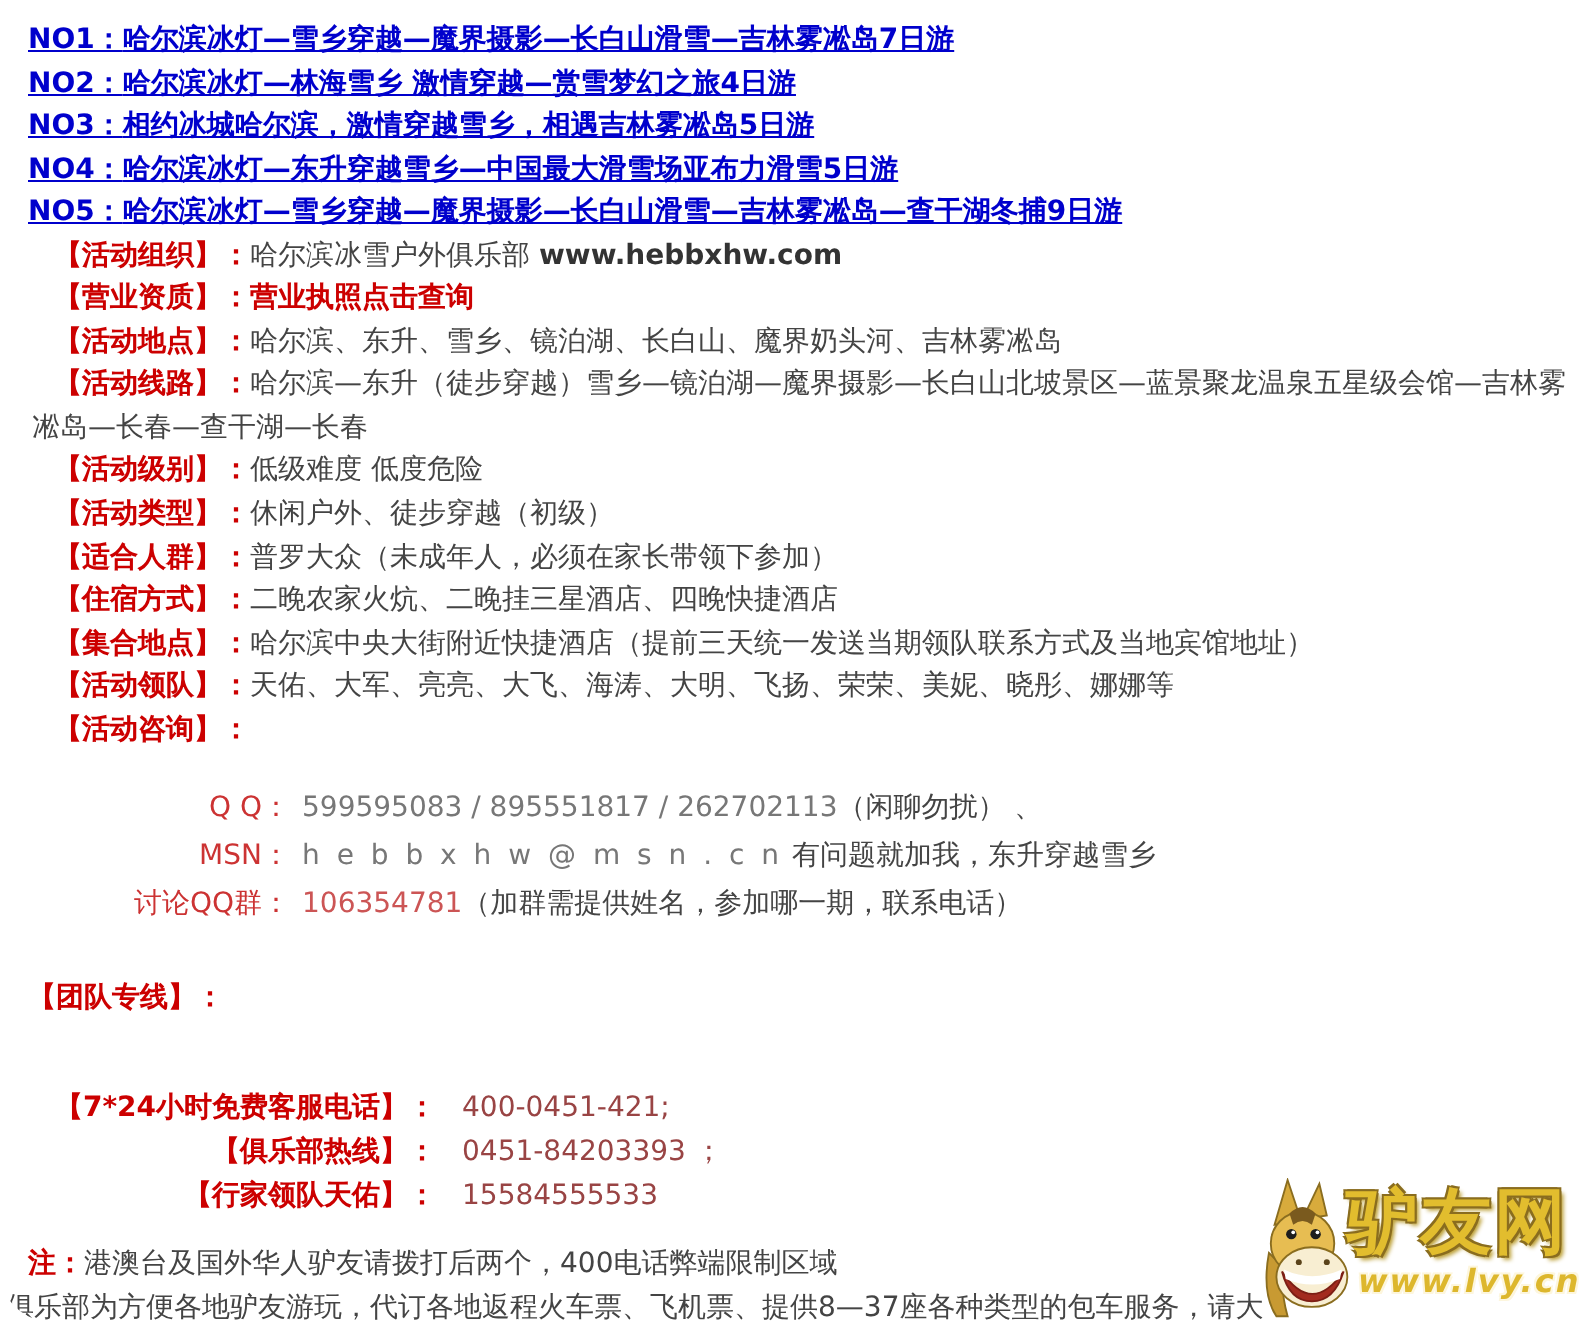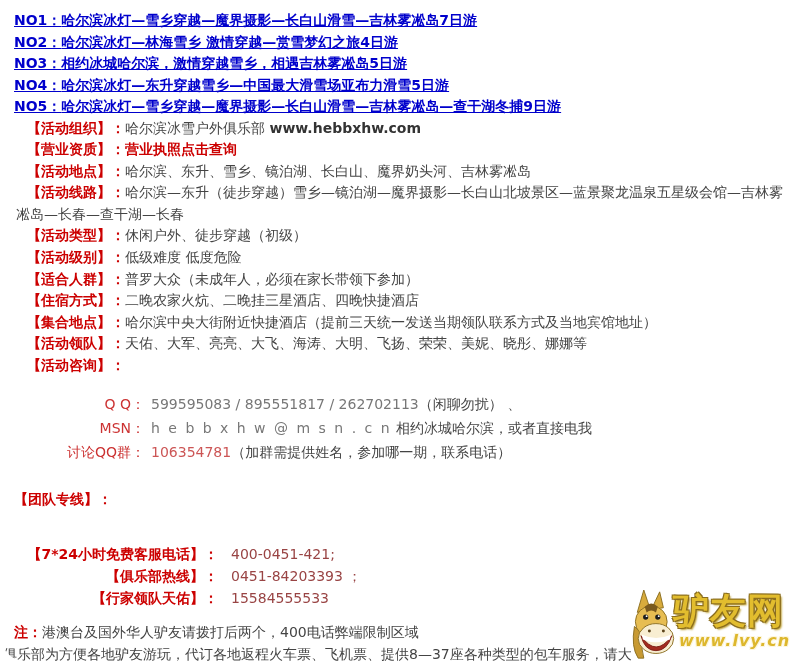--- a/index.html
+++ b/index.html
@@ -119,24 +119,24 @@
     <p>
       <span class="label">【营业资质】：</span><span class="red-link">营业执照点击查询</span>
     </p>
     <p>
       <span class="label">【活动地点】：</span><span>哈尔滨、东升、雪乡、镜泊湖、长白山、魔界奶头河、吉林雾凇岛</span>
     </p>
     <p>
       <span class="label">【活动线路】：</span><span>哈尔滨—东升（徒步穿越）雪乡—镜泊湖—魔界摄影—长白山北坡景区—蓝景聚龙温泉五星级会馆—吉林雾凇岛—长春—查干湖—长春</span>
     </p>
     <p>
+      <span class="label">【活动级别】：</span><span>低级难度  低度危险</span>
+    </p>
+    <p>
       <span class="label">【活动类型】：</span><span>休闲户外、徒步穿越（初级）</span>
-    </p>
-    <p>
-      <span class="label">【活动级别】：</span><span>低级难度  低度危险</span>
     </p>
     <p>
       <span class="label">【适合人群】：</span><span>普罗大众（未成年人，必须在家长带领下参加）</span>
     </p>
     <p>
       <span class="label">【住宿方式】：</span><span>二晚农家火炕、二晚挂三星酒店、四晚快捷酒店</span>
     </p>
     <p>
       <span class="label">【集合地点】：</span><span>哈尔滨中央大街附近快捷酒店（提前三天统一发送当期领队联系方式及当地宾馆地址）</span>
     </p>
@@ -148,21 +148,21 @@
     </p>
   </div>
 
   <div class="contact">
     <div class="contact-row">
       <span class="contact-label">Q Q：</span>
       <span class="contact-value"><span class="qq-numbers">599595083  /   895551817  / 262702113</span><span class="plain">（闲聊勿扰） 、</span></span>
     </div>
     <div class="contact-row">
       <span class="contact-label">MSN：</span>
-      <span class="contact-value"><span class="msn-email">h e b b x h w @ m s n . c n</span><span class="plain"> 相约冰城哈尔滨，或者直接电我</span></span>
+      <span class="contact-value"><span class="msn-email">h e b b x h w @ m s n . c n</span><span class="plain"> 有问题就加我，东升穿越雪乡</span></span>
     </div>
     <div class="contact-row">
       <span class="contact-label">讨论QQ群：</span>
       <span class="contact-value"><span class="group-number">106354781</span><span class="plain">（加群需提供姓名，参加哪一期，联系电话）</span></span>
     </div>
   </div>
 
   <div class="team">
     <span class="label">【团队专线】：</span>
   </div>

